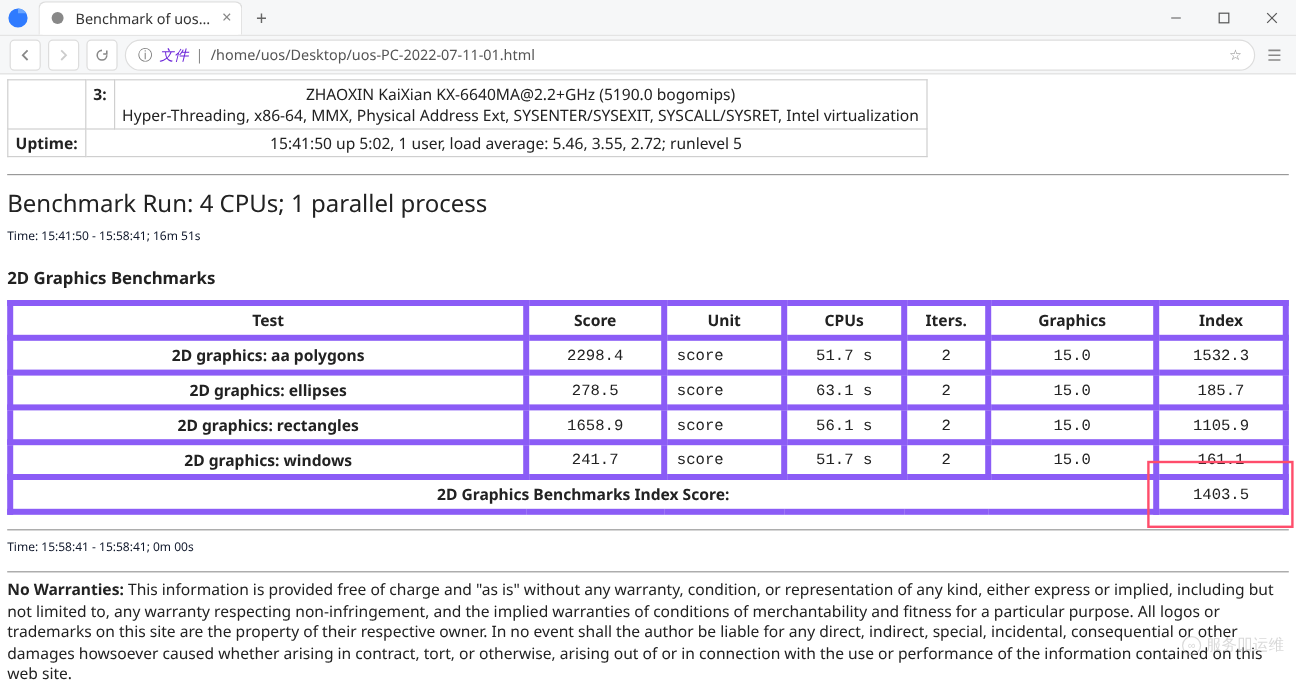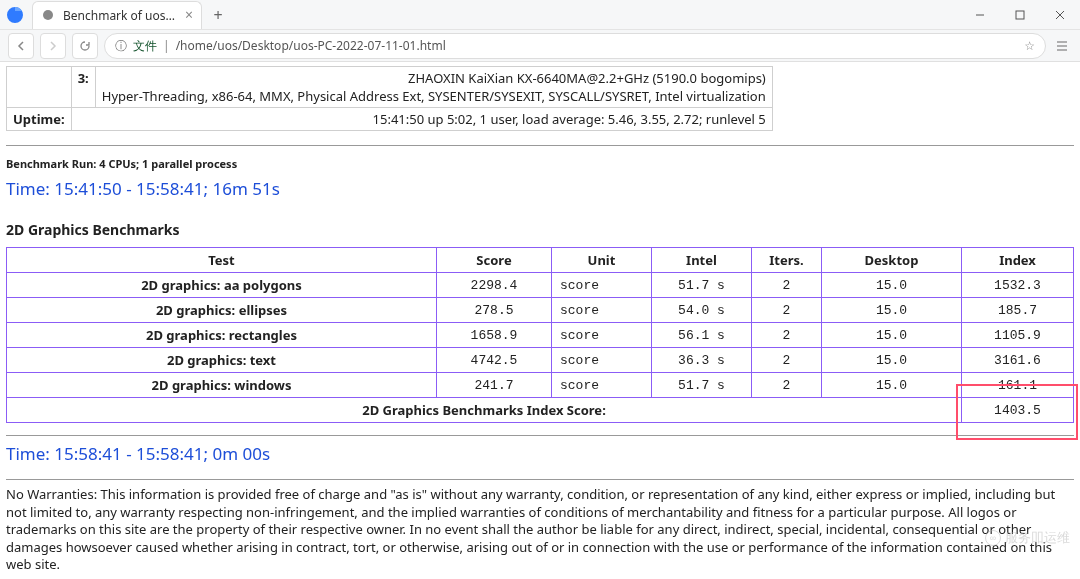--- a/index.html
+++ b/index.html
@@ -68,64 +68,64 @@
     border: 1px solid #ddd;
     border-radius: 13px;
     background: #fff;
     display:flex; align-items:center;
     padding: 0 10px;
     gap: 6px;
     color:#555;
     font-size: 12px;
   }
   .addr .info-icon { color:#777; }
-  .addr .file-label { color:#14532d; }
+  .addr .file-label { color:#6d28d9;font-style:italic; }
   .addr .divider { color:#888; }
   .star { color:#888; }
   .menu-btn { color:#888; width:20px; display:flex; justify-content:center; }
 
   .content {
     padding: 4px 6px;
     height: calc(579px - 62px);
     overflow: hidden;
   }
 
   table { border-collapse: collapse; }
   table.info-table { margin-bottom: 14px; }
   table.info-table td, table.info-table th {
     border: 1px solid #cfcfcf;
     padding: 2px 6px;
     font-size: 13px;
-    text-align: right;
+    text-align: center;
     vertical-align: top;
   }
   table.info-table .rowlabel { font-weight: 700; }
 
   h3.section {
-    font-size: 11px;
-    font-weight: 700;
+    font-size: 20px;
+    font-weight: 400;
     margin: 10px 0 6px 0;
   }
   .timeline {
-    font-size: 17px;
-    color: #1d4ed8;
+    font-size: 10px;
+    color: #0f172a;
     margin: 4px 0 14px 0;
   }
   .subhead {
     font-weight: 700;
     font-size: 14px;
     margin: 20px 0 8px 0;
   }
 
   table.bench {
     width: 100%;
     margin-bottom: 12px;
   }
   table.bench th, table.bench td {
-    border: 1px solid #8b5cf6;
+    border: 5px solid #8b5cf6;
     padding: 3px 8px;
     font-size: 13px;
   }
   table.bench th {
     font-weight: 700;
     text-align: center;
     background: #fff;
   }
   table.bench td.name { font-weight: 700; text-align: center; }
   table.bench td.num {
@@ -138,21 +138,21 @@
     text-align: left;
     font-family: "Courier New", monospace;
     font-size: 13px;
   }
 
   .warranty {
     font-size: 13px;
     line-height: 1.35;
     margin-top: 6px;
   }
-  .warranty b { font-weight: 400; }
+  .warranty b { font-weight: 700; }
 
   .highlight-box {
     position: absolute;
     border: 2px solid #ff4d6b;
     left: 956px;
     top: 384px;
     width: 122px;
     height: 56px;
     pointer-events: none;
   }
@@ -270,62 +270,53 @@
   <div class="timeline">Time: 15:41:50 - 15:58:41; 16m 51s</div>
 
   <div class="subhead">2D Graphics Benchmarks</div>
 
   <table class="bench">
     <thead>
       <tr>
         <th style="width:430px">Test</th>
         <th style="width:115px">Score</th>
         <th style="width:100px">Unit</th>
-        <th style="width:100px">Intel</th>
+        <th style="width:100px">CPUs</th>
         <th style="width:70px">Iters.</th>
-        <th style="width:140px">Desktop</th>
+        <th style="width:140px">Graphics</th>
         <th>Index</th>
       </tr>
     </thead>
     <tbody id="bench-body">
         <tr>
           <td class="name">2D graphics: aa polygons</td>
           <td class="num">2298.4</td>
           <td class="unit">score</td>
           <td class="num">51.7 s</td>
           <td class="num">2</td>
           <td class="num">15.0</td>
           <td class="num">1532.3</td>
         </tr>
         <tr>
           <td class="name">2D graphics: ellipses</td>
           <td class="num">278.5</td>
           <td class="unit">score</td>
-          <td class="num">54.0 s</td>
+          <td class="num">63.1 s</td>
           <td class="num">2</td>
           <td class="num">15.0</td>
           <td class="num">185.7</td>
         </tr>
         <tr>
           <td class="name">2D graphics: rectangles</td>
           <td class="num">1658.9</td>
           <td class="unit">score</td>
           <td class="num">56.1 s</td>
           <td class="num">2</td>
           <td class="num">15.0</td>
           <td class="num">1105.9</td>
-        </tr>
-        <tr>
-          <td class="name">2D graphics: text</td>
-          <td class="num">4742.5</td>
-          <td class="unit">score</td>
-          <td class="num">36.3 s</td>
-          <td class="num">2</td>
-          <td class="num">15.0</td>
-          <td class="num">3161.6</td>
         </tr>
         <tr>
           <td class="name">2D graphics: windows</td>
           <td class="num">241.7</td>
           <td class="unit">score</td>
           <td class="num">51.7 s</td>
           <td class="num">2</td>
           <td class="num">15.0</td>
           <td class="num">161.1</td>
         </tr>

